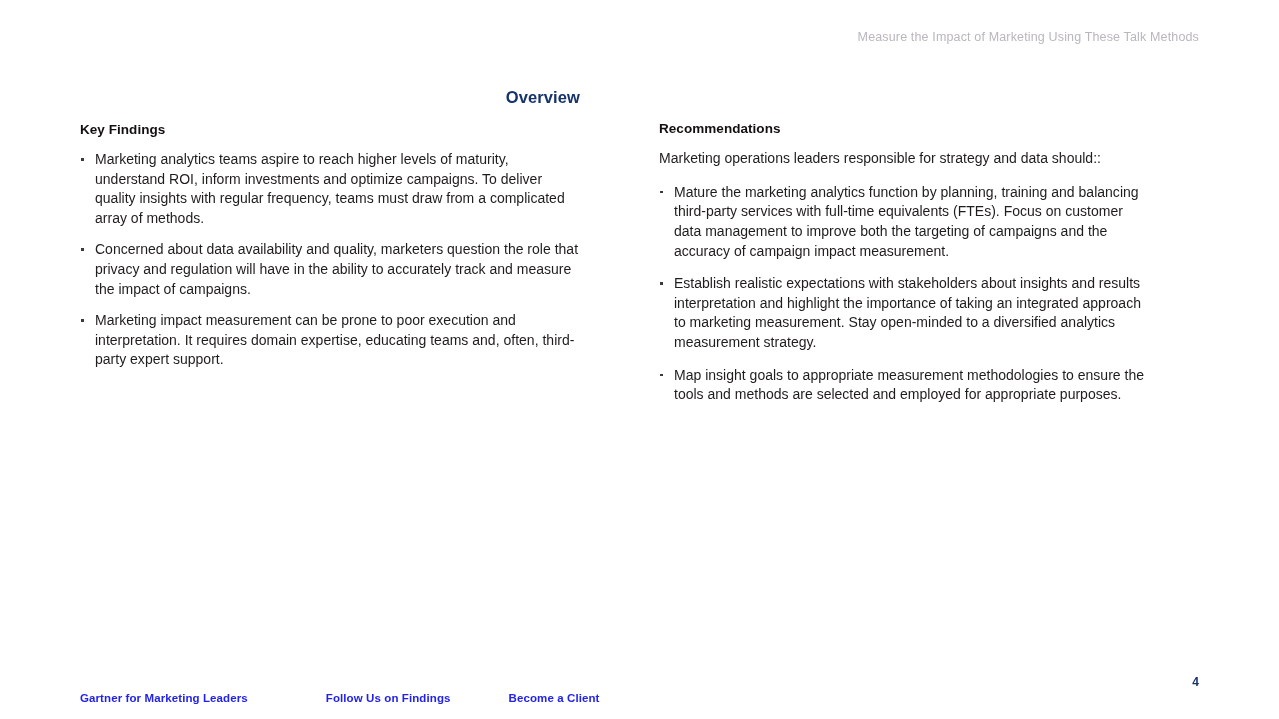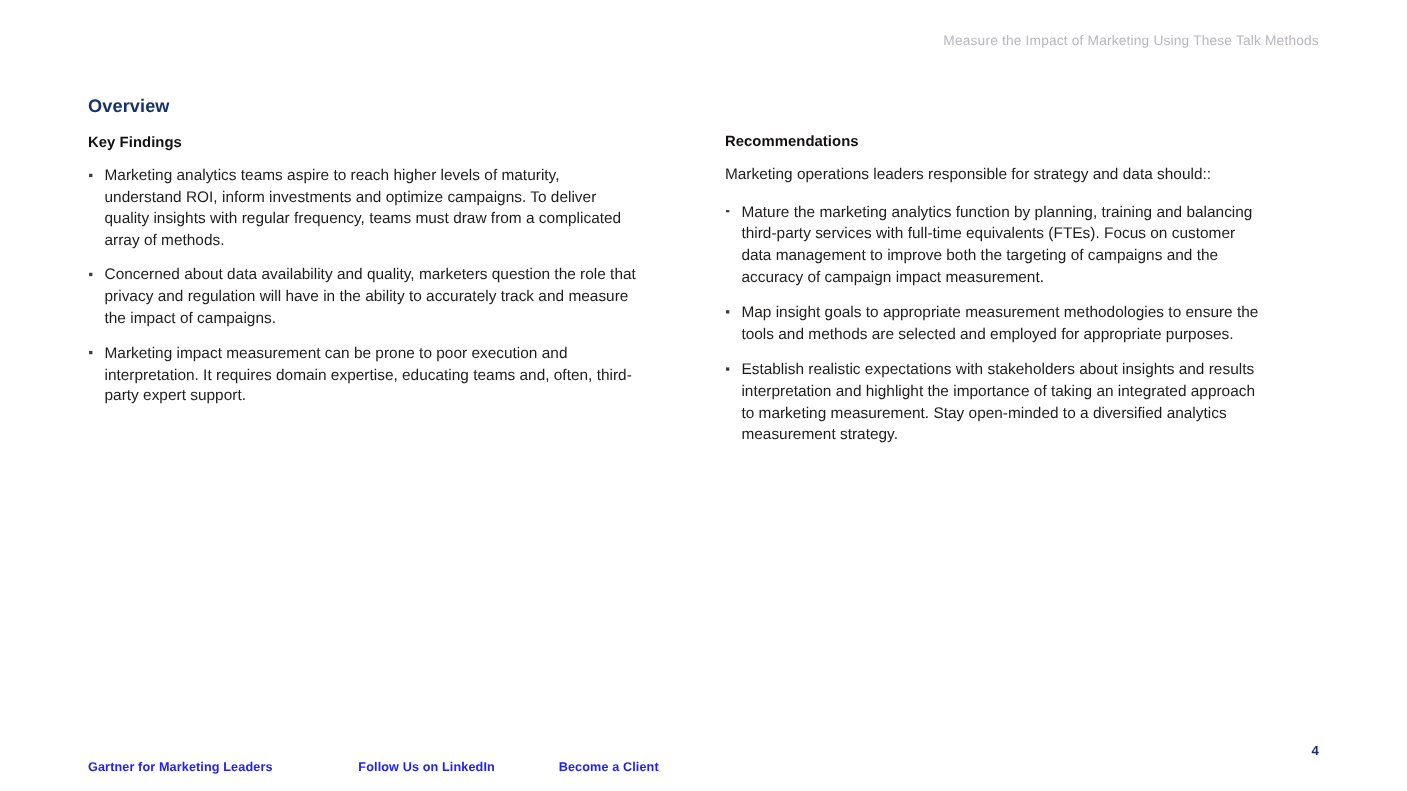--- a/index.html
+++ b/index.html
@@ -47,20 +47,21 @@
     width: 495px;
   }
 
   .section-title {
     font-size: 16.5px;
     font-weight: bold;
     color: #16336b;
     letter-spacing: 0.1px;
     margin: 0 0 14px 0;
     line-height: 1.2;
+    text-align: right;
   }
   .sub-title {
     font-size: 13.5px;
     font-weight: bold;
     color: #13100f;
     letter-spacing: 0.05px;
     margin: 0 0 12px 0;
     line-height: 1.2;
   }
   .lead-text {
@@ -142,26 +143,26 @@
       <li>Concerned about data availability and quality, marketers question the role that privacy and regulation will have in the ability to accurately track and measure the impact of campaigns.</li>
       <li>Marketing impact measurement can be prone to poor execution and interpretation. It requires domain expertise, educating teams and, often, third-party expert support.</li>
     </ul>
   </div>
 
   <div class="col-right">
     <h2 class="sub-title">Recommendations</h2>
     <p class="lead-text">Marketing operations leaders responsible for strategy and data should::</p>
     <ul class="bullets">
       <li>Mature the marketing analytics function by planning, training and balancing third-party services with full-time equivalents (FTEs). Focus on customer data management to improve both the targeting of campaigns and the accuracy of campaign impact measurement.</li>
+      <li>Establish realistic expectations with stakeholders about insights and results interpretation and highlight the importance of taking an integrated approach to marketing measurement. Stay open-minded to a diversified analytics measurement strategy.</li>
       <li>Map insight goals to appropriate measurement methodologies to ensure the tools and methods are selected and employed for appropriate purposes.</li>
-      <li>Establish realistic expectations with stakeholders about insights and results interpretation and highlight the importance of taking an integrated approach to marketing measurement. Stay open-minded to a diversified analytics measurement strategy.</li>
     </ul>
   </div>
 
   <div class="footer-links">
     <a class="footer-link slot1" href="#">Gartner for Marketing Leaders</a>
-    <a class="footer-link slot2" href="#">Follow Us on LinkedIn</a>
+    <a class="footer-link slot2" href="#">Follow Us on Findings</a>
     <a class="footer-link slot3" href="#">Become a Client</a>
   </div>
 
   <div class="page-number">4</div>
 
 </div>
 
 </body></html>

